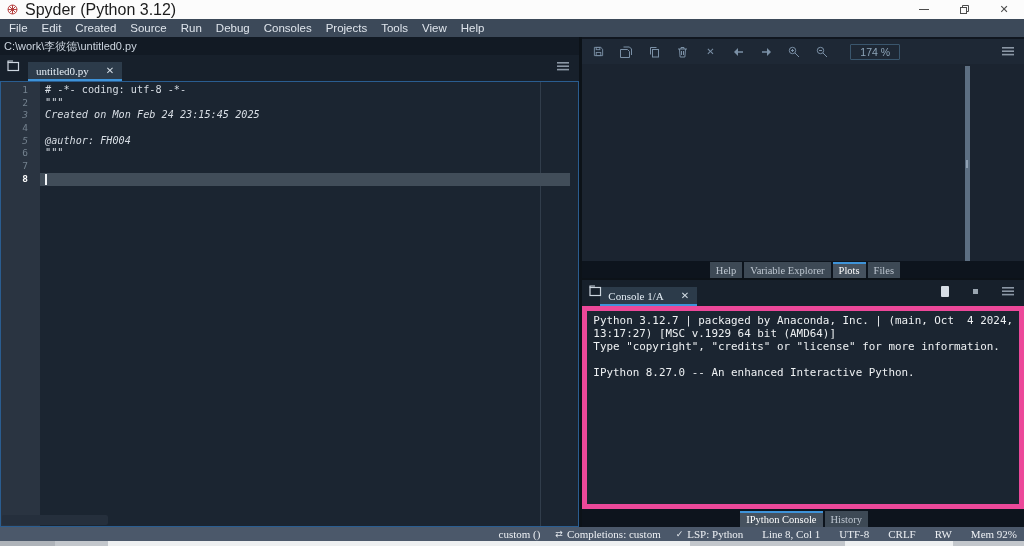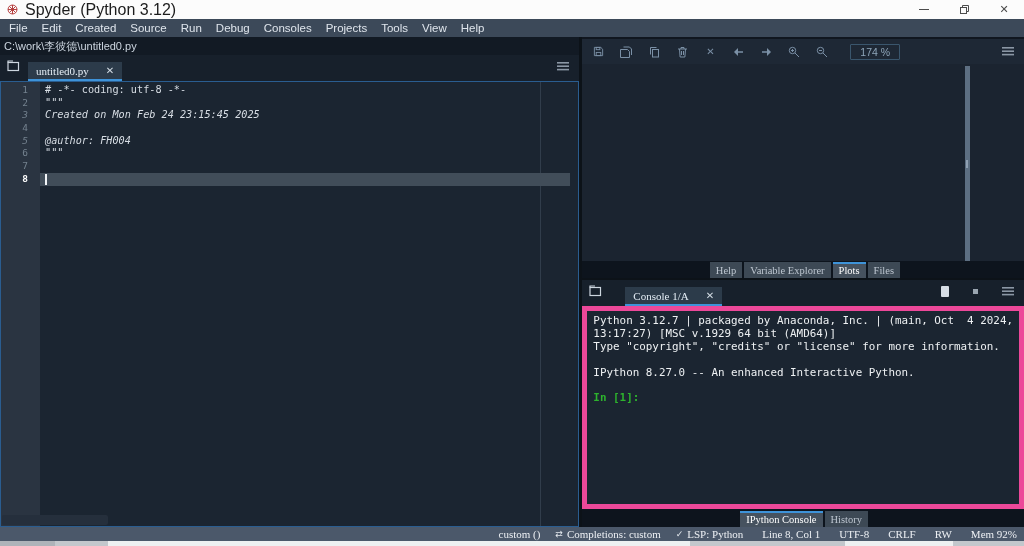--- a/index.html
+++ b/index.html
@@ -58,21 +58,21 @@
   .plots-splitter::after { content:""; position:absolute; left:1px; top:calc(50% - 4px); width:2px; height:8px; background:#8fa0b2; }
 
   .panel-tabs { height:17px; background:#0d141d; display:flex; justify-content:flex-end; align-items:flex-end; gap:2px; }
   .plots-tabs { padding-right:124px; }
   .console-tabs { padding-right:156px; height:18px;justify-content:flex-end; }
   .panel-tab { background:#3d4955; color:#bdc6d0; font-family:"Liberation Serif", serif; font-size:10.5px; padding:1px 6px 2px 6px; border-top:2px solid transparent; }
   .panel-tab.active { background:#46525f; color:#ffffff; border-top:2px solid #3e93d9; }
 
   .console-pane { flex:1; display:flex; flex-direction:column; background:#10161f; }
   .console-tabbar { height:26px; background:#17202b; position:relative; display:flex; align-items:flex-end; }
-  .console-tab { margin-left:43px; }
+  .console-tab { margin-left:18px; }
   .console-right-icons { position:absolute; right:10px; top:6px; display:flex; gap:24px; align-items:center; }
   .page-icon-box { width:8px; height:11px; background:#d7dee6; border-radius:1px; }
   .dot-icon { width:5px; height:5px; background:#9aa5b0; }
   .console-content { flex:1; background:#1b2531; border:5px solid #ec4899; padding:4px 6px; overflow:hidden; }
   .console-line { font-family:"DejaVu Sans Mono", monospace; font-size:10.9px; line-height:12.9px; color:#eef1f3; white-space:pre; min-height:12.9px; }
   .console-line.prompt { color:#2db32d; font-weight:bold; }
 
   
   .statusbar { height:14px; background:#4b586a; display:flex; justify-content:flex-end; align-items:center; gap:15px; padding-right:7px; }
   .status-item { color:#edf0f4; font-family:"Liberation Serif", serif; font-size:11px; line-height:14px; display:flex; align-items:center; gap:4px; white-space:nowrap; }
@@ -315,21 +315,20 @@
           </div>
         </div>
         <div class="console-content">
 
         <div class="console-line">Python 3.12.7 | packaged by Anaconda, Inc. | (main, Oct  4 2024,</div>
             <div class="console-line">13:17:27) [MSC v.1929 64 bit (AMD64)]</div>
             <div class="console-line">Type "copyright", "credits" or "license" for more information.</div>
             <div class="console-line"></div>
             <div class="console-line">IPython 8.27.0 -- An enhanced Interactive Python.</div>
             <div class="console-line"></div>
-            <div class="console-line prompt">In [1]:</div>
           </div>
         <div class="panel-tabs console-tabs">
 
         <span class="panel-tab active">IPython Console</span>
             <span class="panel-tab">History</span>
           </div>
       </div>
 
     </div>
   </div>

